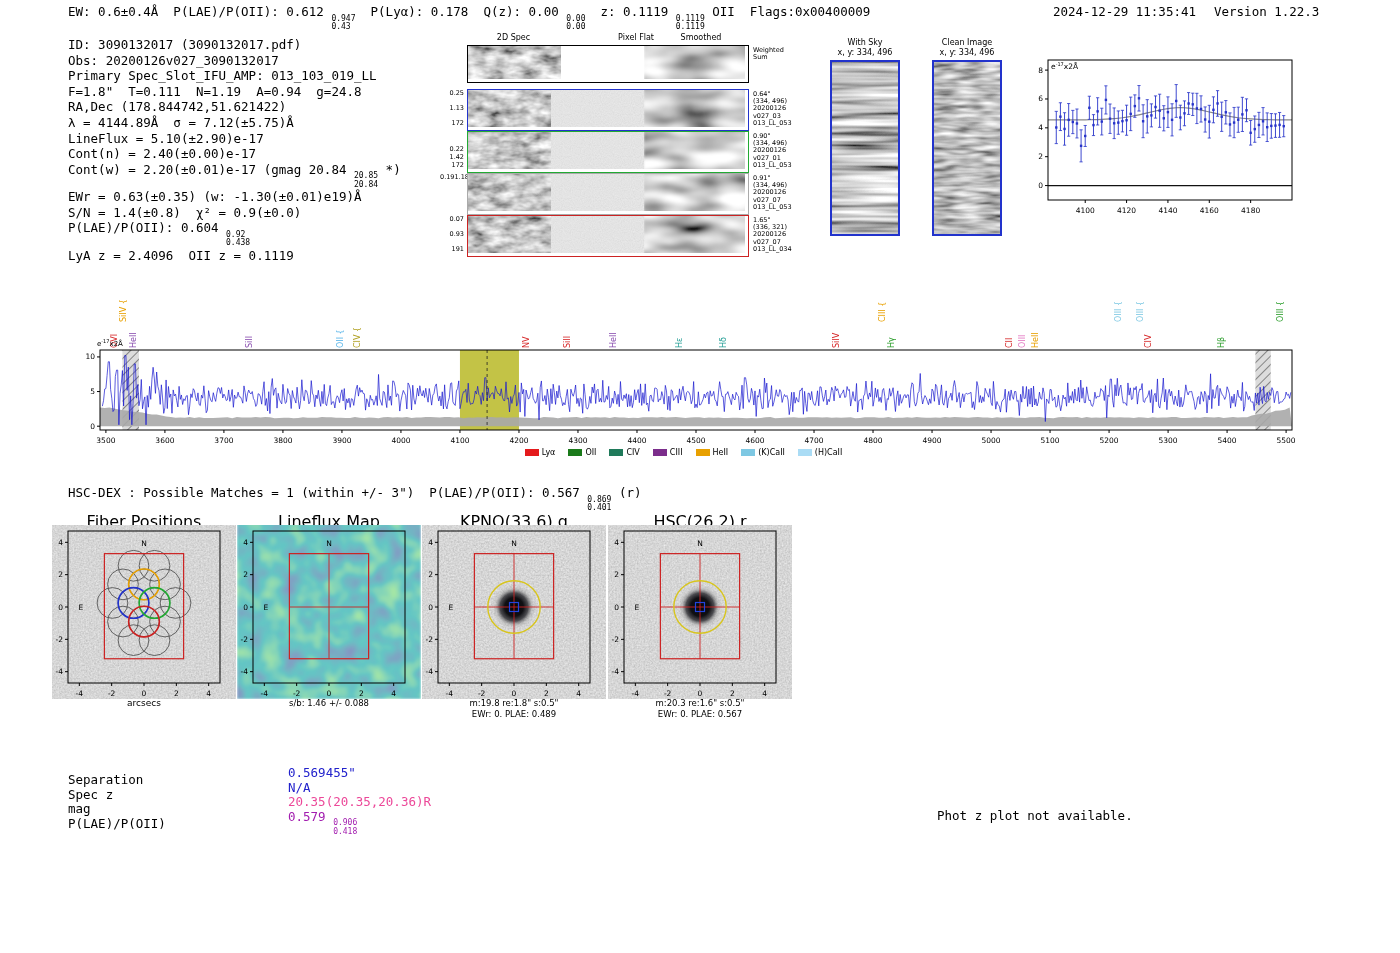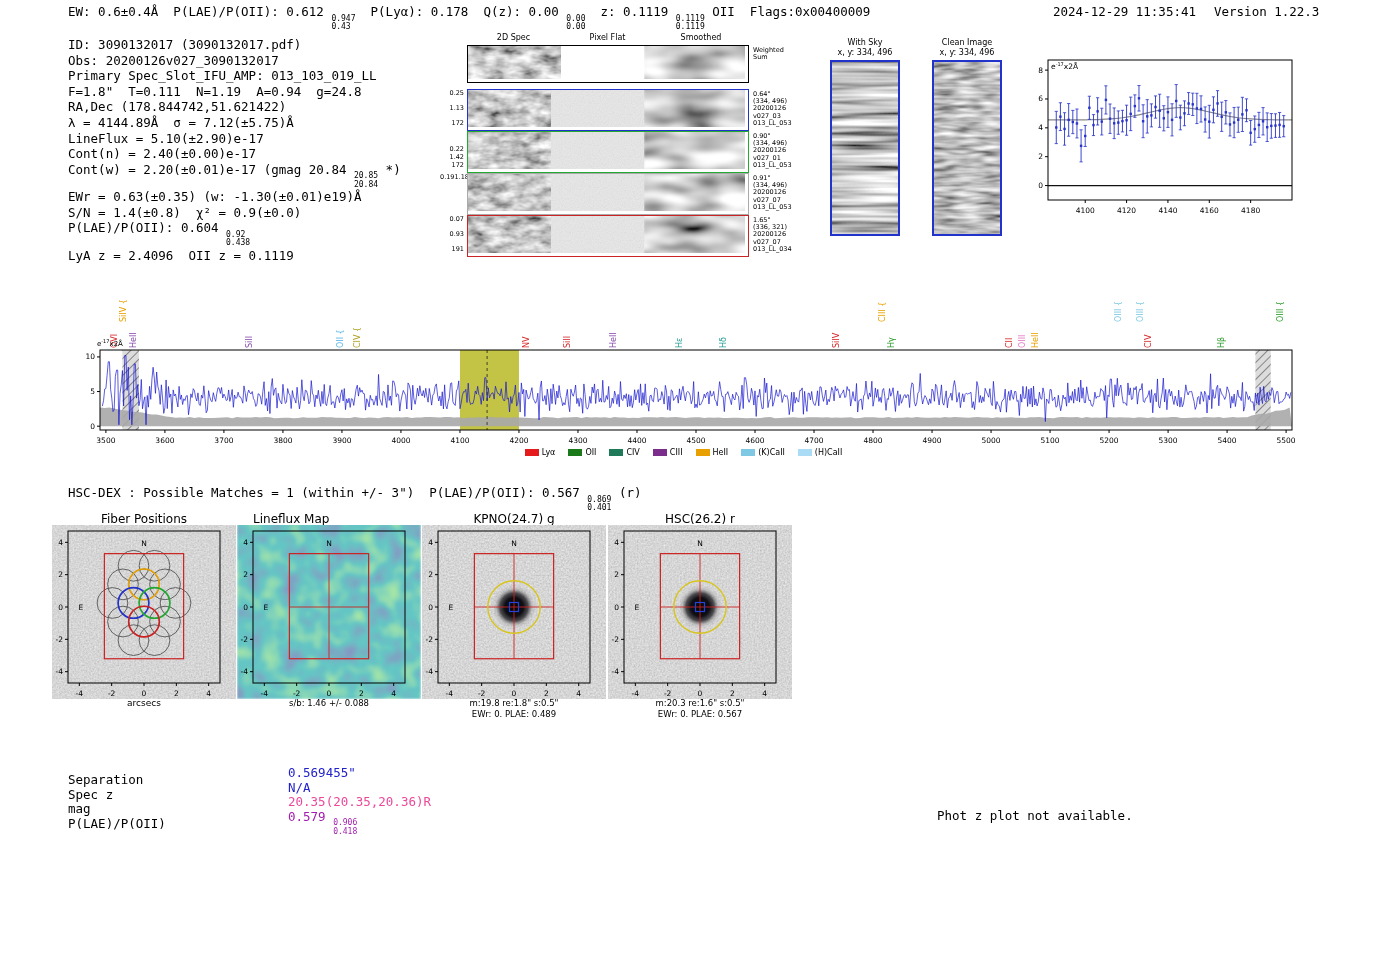--- a/index.html
+++ b/index.html
@@ -9,21 +9,21 @@
   .sans{font-family:"DejaVu Sans",sans-serif}
   .hdr{font-size:12.5px;white-space:pre}
   #header-right{display:flex;gap:18px}
   #info-block{font-size:12.5px;line-height:15.6px;white-space:pre}
   .frac{display:inline-flex;flex-direction:column;font-size:8px;line-height:8.5px;vertical-align:-4.5px}
   .t65{font-family:"DejaVu Sans",sans-serif;font-size:6.5px}
   .t7{font-size:7px}
   .t8{font-size:8px}
   .t85{font-size:8.5px}
   .t9{font-size:9px}
-  .ptitle{font-size:12px}
+  .ptitle{font-size:16px}
   .tick{font-family:"DejaVu Sans",sans-serif;font-size:7.5px;fill:#000}
   .marker{position:absolute;transform-origin:0 100%;transform:rotate(-90deg);
           font-family:"DejaVu Sans",sans-serif;font-size:8px;white-space:nowrap;line-height:8px}
   #markers{overflow:visible}
   #legend{display:flex;justify-content:center;gap:13px;align-items:center;
           font-family:"DejaVu Sans",sans-serif;font-size:8px}
   .legend-item{display:flex;align-items:center;gap:3px}
   .sw{display:inline-block;width:14px;height:7px}
   #hsc-line{font-size:12.5px;white-space:pre}
   #match-table{font-size:12.5px}
@@ -231,21 +231,21 @@
 <div class="abs hdr" id="header-left" style="left:68px;top:4px"><span>EW: 0.6±0.4Å  P(LAE)/P(OII): 0.612 </span><span class="frac"><span>0.947</span><span>0.43</span></span><span>  P(Lyα): 0.178  Q(z): 0.00 </span><span class="frac"><span>0.00</span><span>0.00</span></span><span>  z: 0.1119 </span><span class="frac"><span>0.1119</span><span>0.1119</span></span><span> OII  Flags:0x00400009</span></div>
 <div class="abs hdr" id="header-right" style="left:1053px;top:4px">
   <span>2024-12-29 11:35:41</span>
   <span>Version 1.22.3</span>
 </div>
 
 <div class="abs" id="info-block" style="left:68px;top:37px"><div class="info-line"><span>ID: 3090132017 (3090132017.pdf)</span></div><div class="info-line"><span>Obs: 20200126v027_3090132017</span></div><div class="info-line"><span>Primary Spec_Slot_IFU_AMP: 013_103_019_LL</span></div><div class="info-line"><span>F=1.8"  T=0.111  N=1.19  A=0.94  g=24.8</span></div><div class="info-line"><span>RA,Dec (178.844742,51.621422)</span></div><div class="info-line"><span>λ = 4144.89Å  σ = 7.12(±5.75)Å</span></div><div class="info-line"><span>LineFlux = 5.10(±2.90)e-17</span></div><div class="info-line"><span>Cont(n) = 2.40(±0.00)e-17</span></div><div class="info-line"><span>Cont(w) = 2.20(±0.01)e-17 (gmag 20.84 </span><span class="frac"><span>20.85</span><span>20.84</span></span><span> *)</span></div><div class="info-line"><span>EWr = 0.63(±0.35) (w: -1.30(±0.01)e19)Å</span></div><div class="info-line"><span>S/N = 1.4(±0.8)  χ² = 0.9(±0.0)</span></div><div class="info-line"><span>P(LAE)/P(OII): 0.604 </span><span class="frac"><span>0.92</span><span>0.438</span></span></div><div class="info-line"><span>LyA z = 2.4096  OII z = 0.1119</span></div></div>
 
 <div class="abs" id="spec2d" style="left:440px;top:33px;width:400px;height:230px">
     <div class="sans t8" style="position: absolute; top: 0px; left: 27px; width: 93px; text-align: center;">2D Spec</div>
-    <div class="sans t8" style="position: absolute; top: 0px; left: 121px; width: 93px; text-align: center;">Pixel Flat</div>
+    <div class="sans t8" style="position: absolute; top: 0px; left: 121px; width: 93px; text-align: right;">Pixel Flat</div>
     <div class="sans t8" style="position: absolute; top: 0px; left: 215px; width: 92px; text-align: center;">Smoothed</div>
     <div style="position: absolute; left: 27px; top: 12px; width: 280px; height: 36px; border: 1.5px solid rgb(0, 0, 0);"><svg width="277" height="33">
         <rect x="0" y="0" width="92" height="33" fill="#888" filter="url(#f2d0)"></rect>
         <rect x="93" y="0" width="92" height="33" fill="#ffffff"></rect>
         <rect x="186" y="0" width="91" height="33" fill="#888" filter="url(#fsm0)"></rect>
       </svg></div>
     <div class="t65" style="position: absolute; left: 313px; top: 14px; line-height: 7px;">
       <div>Weighted</div>
       <div>Sum</div>
     </div>
@@ -750,21 +750,21 @@
       <line x1="27" y1="49.65957446808511" x2="30" y2="49.65957446808511" stroke="#000" stroke-width="1"></line>
       <text x="25" y="52.15957446808511" text-anchor="end" class="tick">2</text>
       <line x1="170.68085106382978" y1="158" x2="170.68085106382978" y2="161" stroke="#000" stroke-width="1"></line>
       <text x="170.68085106382978" y="171" text-anchor="middle" class="tick">4</text>
       <line x1="27" y1="17.319148936170215" x2="30" y2="17.319148936170215" stroke="#000" stroke-width="1"></line>
       <text x="25" y="19.819148936170215" text-anchor="end" class="tick">4</text>
     </svg>
     <div class="sans t9" style="position: absolute; left: 30px; top: 186px; width: 152px; text-align: center;">arcsecs</div>
   </div>
 <div style="position: absolute; left: 223px; top: 512px; width: 212px; height: 215px;">
-    <div class="sans ptitle" style="position: absolute; left: 30px; top: 0px; width: 152px; ">Lineflux Map</div>
+    <div class="sans ptitle" style="position: absolute; left: 30px; top: 0px; width: 152px; text-align: center;">Lineflux Map</div>
     <svg width="212" height="186" style="position:absolute;left:0;top:13px">
       <rect x="30" y="6" width="152" height="152" fill="#ccc" filter="url(#fvir)"></rect>
       <rect x="66.38297872340425" y="28.638297872340434" width="79.2340425531915" height="105.10638297872342" fill="none" stroke="#cc2222" stroke-width="1.2"></rect>
       <line x1="66.38297872340425" y1="82.00000000000001" x2="145.61702127659575" y2="82.00000000000001" stroke="#cc2222" stroke-width="0.9"></line>
       <line x1="106.00000000000001" y1="28.638297872340434" x2="106.00000000000001" y2="133.74468085106386" stroke="#cc2222" stroke-width="0.9"></line>
       <text x="106.00000000000001" y="21.361702127659576" text-anchor="middle" class="tick" fill="#cc2222">N</text>
       <text x="42.93617021276596" y="85.00000000000001" text-anchor="middle" class="tick" fill="#cc2222">E</text>
       <rect x="30" y="6" width="152" height="152" fill="none" stroke="#000" stroke-width="1"></rect>
       <line x1="41.319148936170215" y1="158" x2="41.319148936170215" y2="161" stroke="#000" stroke-width="1"></line>
       <text x="41.319148936170215" y="171" text-anchor="middle" class="tick">-4</text>
@@ -783,21 +783,21 @@
       <line x1="27" y1="49.65957446808511" x2="30" y2="49.65957446808511" stroke="#000" stroke-width="1"></line>
       <text x="25" y="52.15957446808511" text-anchor="end" class="tick">2</text>
       <line x1="170.68085106382978" y1="158" x2="170.68085106382978" y2="161" stroke="#000" stroke-width="1"></line>
       <text x="170.68085106382978" y="171" text-anchor="middle" class="tick">4</text>
       <line x1="27" y1="17.319148936170215" x2="30" y2="17.319148936170215" stroke="#000" stroke-width="1"></line>
       <text x="25" y="19.819148936170215" text-anchor="end" class="tick">4</text>
     </svg>
     <div class="sans t85" style="position: absolute; left: 0px; top: 186px; width: 212px; text-align: center;">s/b: 1.46 +/- 0.088</div>
   </div>
 <div style="position: absolute; left: 408px; top: 512px; width: 212px; height: 215px;">
-    <div class="sans ptitle" style="position: absolute; left: 30px; top: 0px; width: 152px; text-align: center;">KPNO(24.7) g</div>
+    <div class="sans ptitle" style="position: absolute; left: 30px; top: 0px; width: 152px; text-align: center;">KPNO(33.6) g</div>
     <svg width="212" height="186" style="position:absolute;left:0;top:13px">
       <rect x="30" y="6" width="152" height="152" fill="#ccc" filter="url(#fgrain2)"></rect>
       <circle cx="106.00000000000001" cy="82.00000000000001" r="23.4468085106383" fill="url(#gblob)"></circle>
       <rect x="66.38297872340425" y="28.638297872340434" width="79.2340425531915" height="105.10638297872342" fill="none" stroke="#cc2222" stroke-width="1.2"></rect>
       <line x1="66.38297872340425" y1="82.00000000000001" x2="145.61702127659575" y2="82.00000000000001" stroke="#cc2222" stroke-width="0.9"></line>
       <line x1="106.00000000000001" y1="28.638297872340434" x2="106.00000000000001" y2="133.74468085106386" stroke="#cc2222" stroke-width="0.9"></line>
       <circle cx="106.00000000000001" cy="82.00000000000001" r="26.195744680851067" fill="none" stroke="#d8c51c" stroke-width="1.4"></circle>
       <rect x="101.50000000000001" y="77.50000000000001" width="9" height="9" fill="none" stroke="#2244dd" stroke-width="1.2"></rect>
       <text x="106.00000000000001" y="21.361702127659576" text-anchor="middle" class="tick" fill="#cc2222">N</text>
       <text x="42.93617021276596" y="85.00000000000001" text-anchor="middle" class="tick" fill="#cc2222">E</text>

